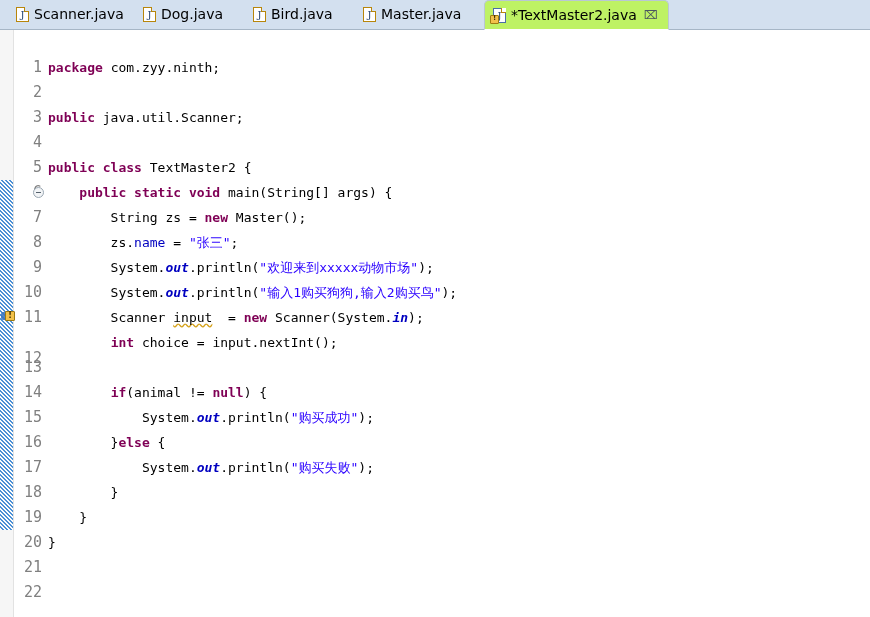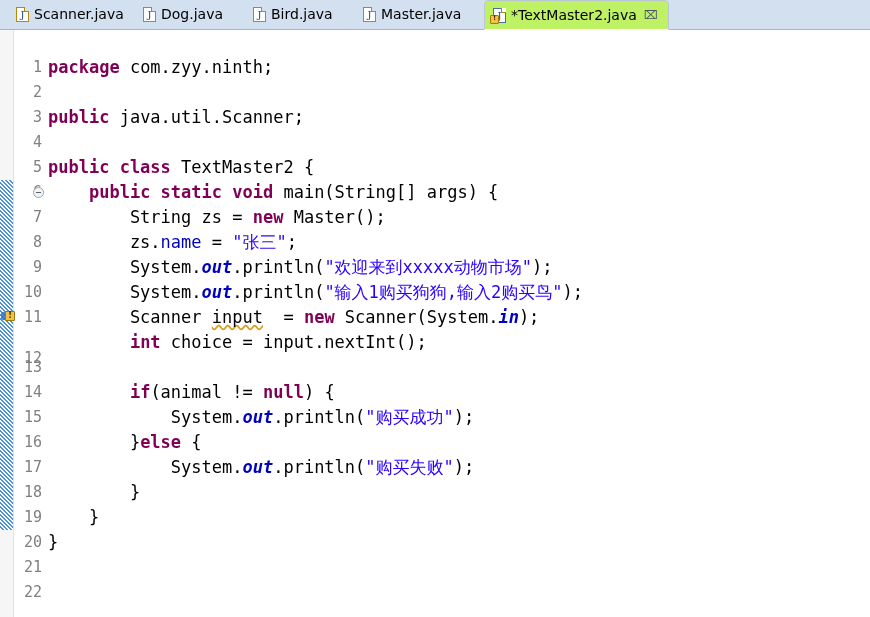--- a/index.html
+++ b/index.html
@@ -213,21 +213,21 @@
     right: 0; bottom: 0;
     overflow: hidden;
   }
   .codeline {
     position: absolute;
     left: 3px;
     height: 25px;
     line-height: 25px;
     white-space: pre;
     font-family: "DejaVu Sans Mono", monospace;
-    font-size: 17px;
+    font-size: 13px;
     color: #000000;
   }
   .kw   { color: #7f0055; font-weight: bold; }
   .str  { color: #2a00ff; }
   .fld  { color: #0000c0; }
   .stat { color: #0000c0; font-style: italic; font-weight: bold; }
   .plain{ color: #000000; }
   .warnu{
     text-decoration: underline wavy #d4a017;
     text-decoration-skip-ink: none;

